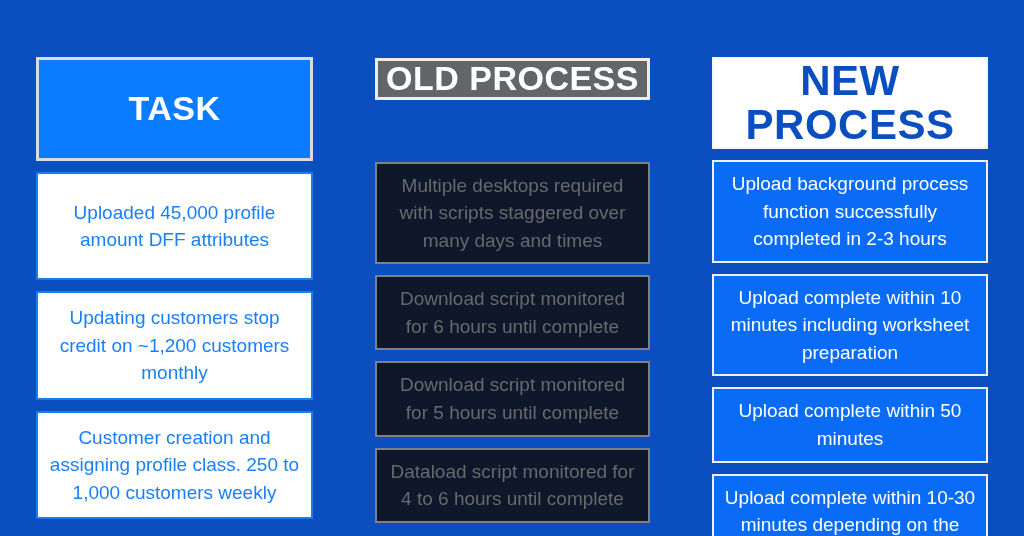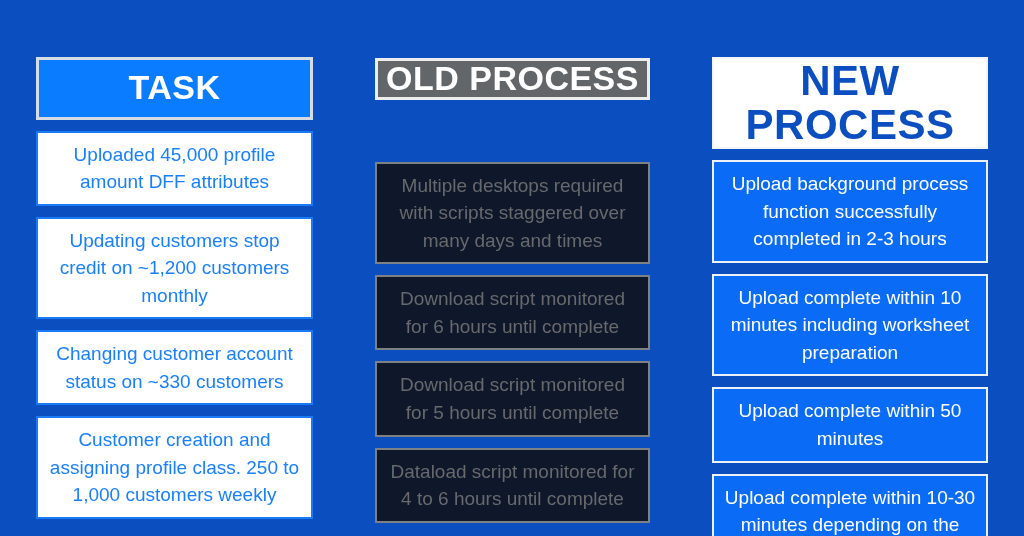--- a/index.html
+++ b/index.html
@@ -113,21 +113,20 @@
 </head>
 <body>
 
 <div class="board">
 
   <div class="column col-task">
     <div class="col-header header-task">TASK</div>
     <div class="cards cards-task">
       <div class="card">Uploaded 45,000 profile amount DFF attributes</div>
       <div class="card">Updating customers stop credit on ~1,200 customers monthly</div>
-      <div class="card">Changing customer account status on ~330 customers</div>
       <div class="card">Customer creation and assigning profile class. 250 to 1,000 customers weekly</div>
     </div>
   </div>
 
   <div class="column col-old">
     <div class="col-header header-old">OLD PROCESS</div>
     <div class="cards cards-old">
       <div class="card">Multiple desktops required with scripts staggered over many days and times</div>
       <div class="card">Download script monitored for 6 hours until complete</div>
       <div class="card">Download script monitored for 5 hours until complete</div>

